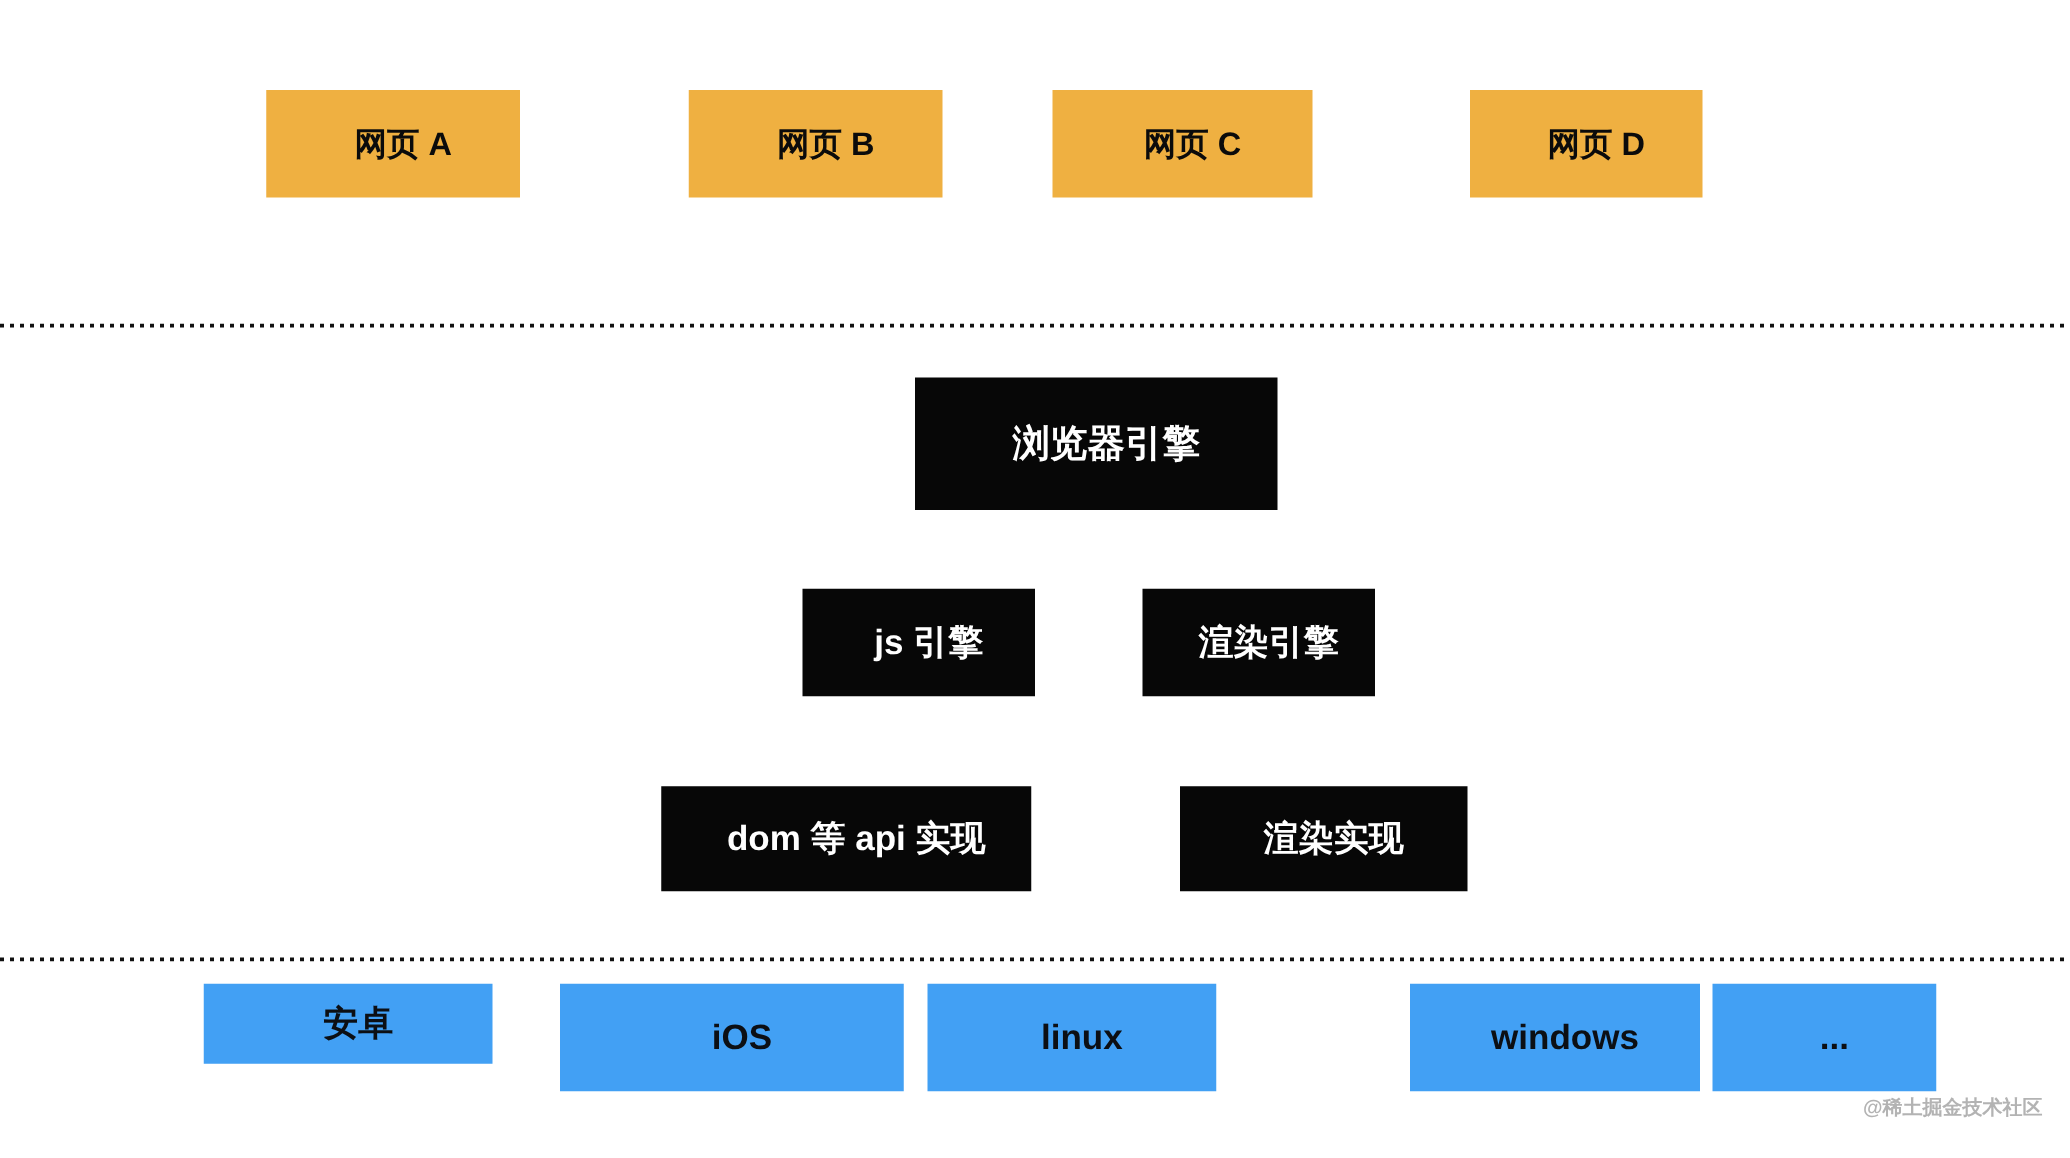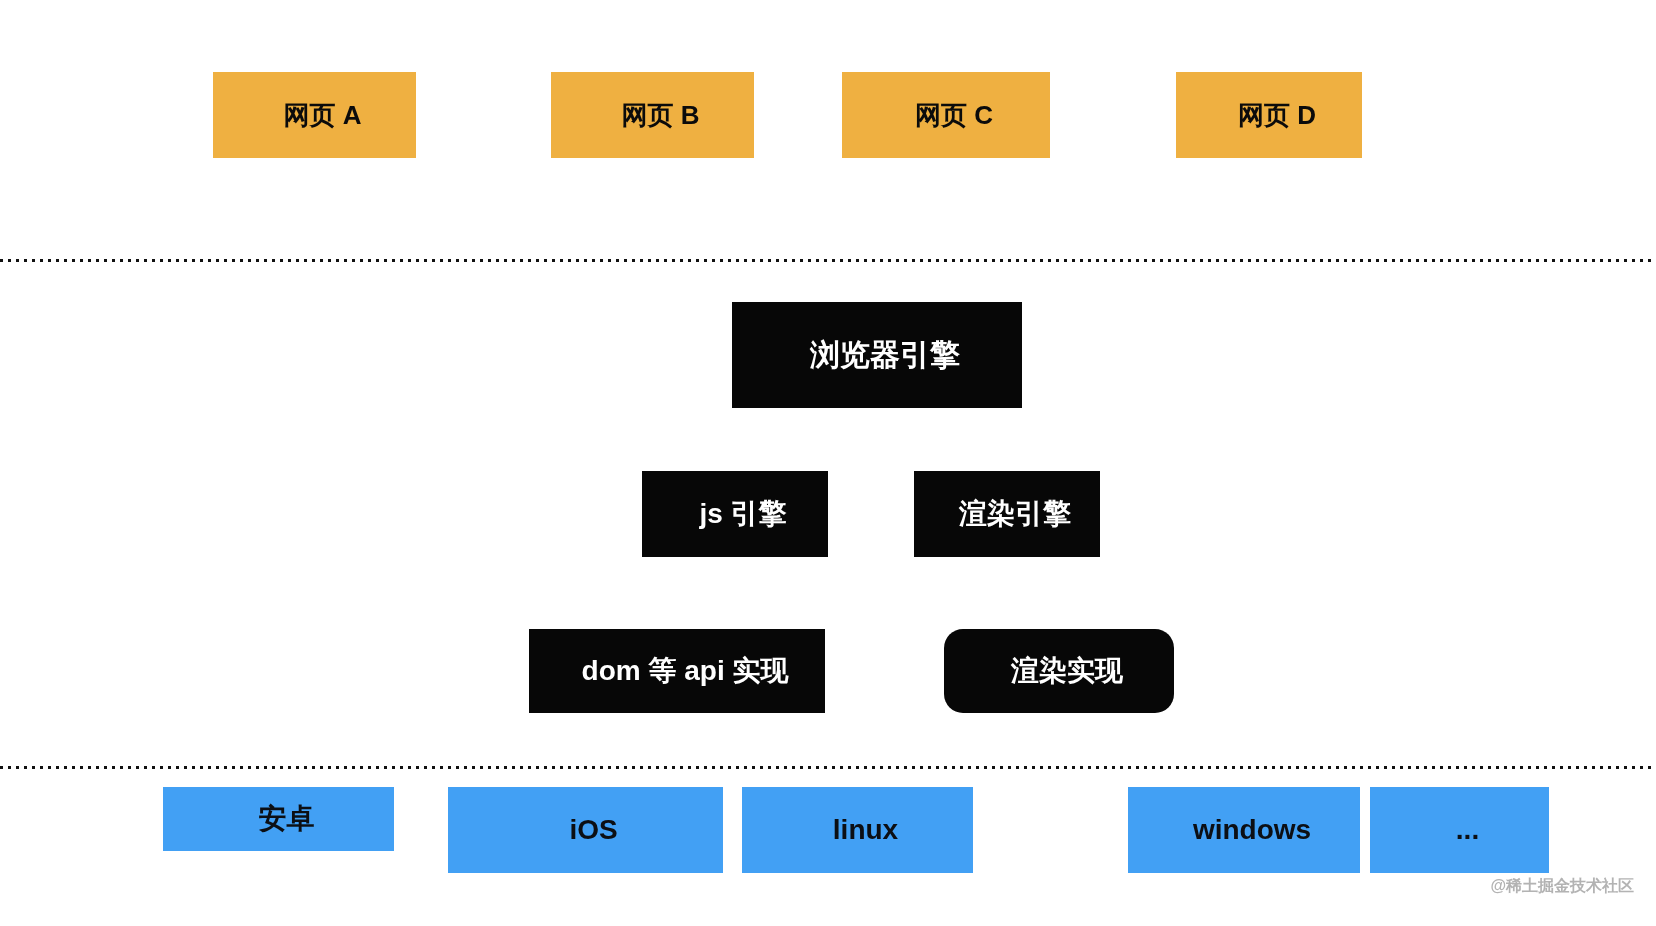--- a/index.html
+++ b/index.html
@@ -74,21 +74,21 @@
   <div class="box webpage-box" style="left:1176px; top:72px; width:170px; height:86px;">网页 D</div>
 
   <div class="dotted-line" style="top:259px;"></div>
 
   <div class="box engine-box main" style="left:732px; top:302px; width:274px; height:106px;">浏览器引擎</div>
 
   <div class="box engine-box" style="left:914px; top:471px; width:170px; height:86px;">渲染引擎</div>
   <div class="box engine-box" style="left:642px; top:471px; width:170px; height:86px;">js 引擎</div>
 
   <div class="box engine-box" style="left:529px; top:629px; width:280px; height:84px;">dom 等 api 实现</div>
-  <div class="box engine-box" style="left:944px; top:629px; width:214px; height:84px;border-radius:19px;">渲染实现</div>
+  <div class="box engine-box" style="left:944px; top:629px; width:214px; height:84px;">渲染实现</div>
 
   <div class="dotted-line" style="top:766px;"></div>
 
   <div class="box platform-box" style="left:163px; top:787px; width:215px; height:64px;">安卓</div>
   <div class="box platform-box" style="left:448px; top:787px; width:259px; height:86px;">iOS</div>
   <div class="box platform-box" style="left:742px; top:787px; width:215px; height:86px;">linux</div>
   <div class="box platform-box" style="left:1128px; top:787px; width:216px; height:86px;">windows</div>
   <div class="box platform-box" style="left:1370px; top:787px; width:163px; height:86px;">...</div>
 
   <div class="watermark">@稀土掘金技术社区</div>

